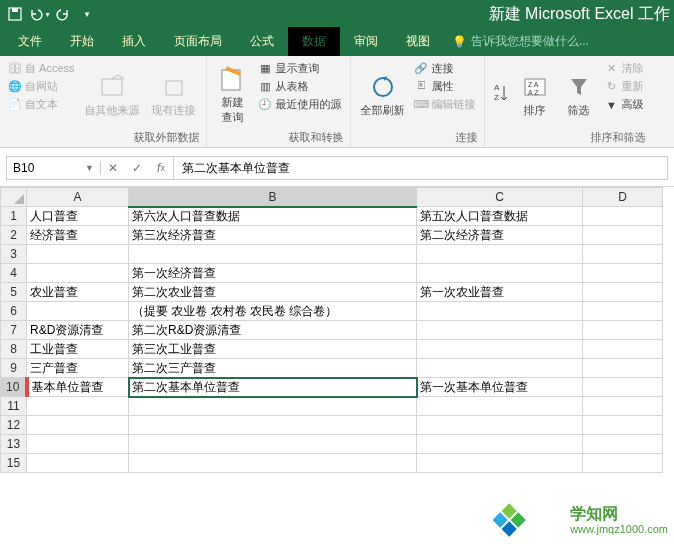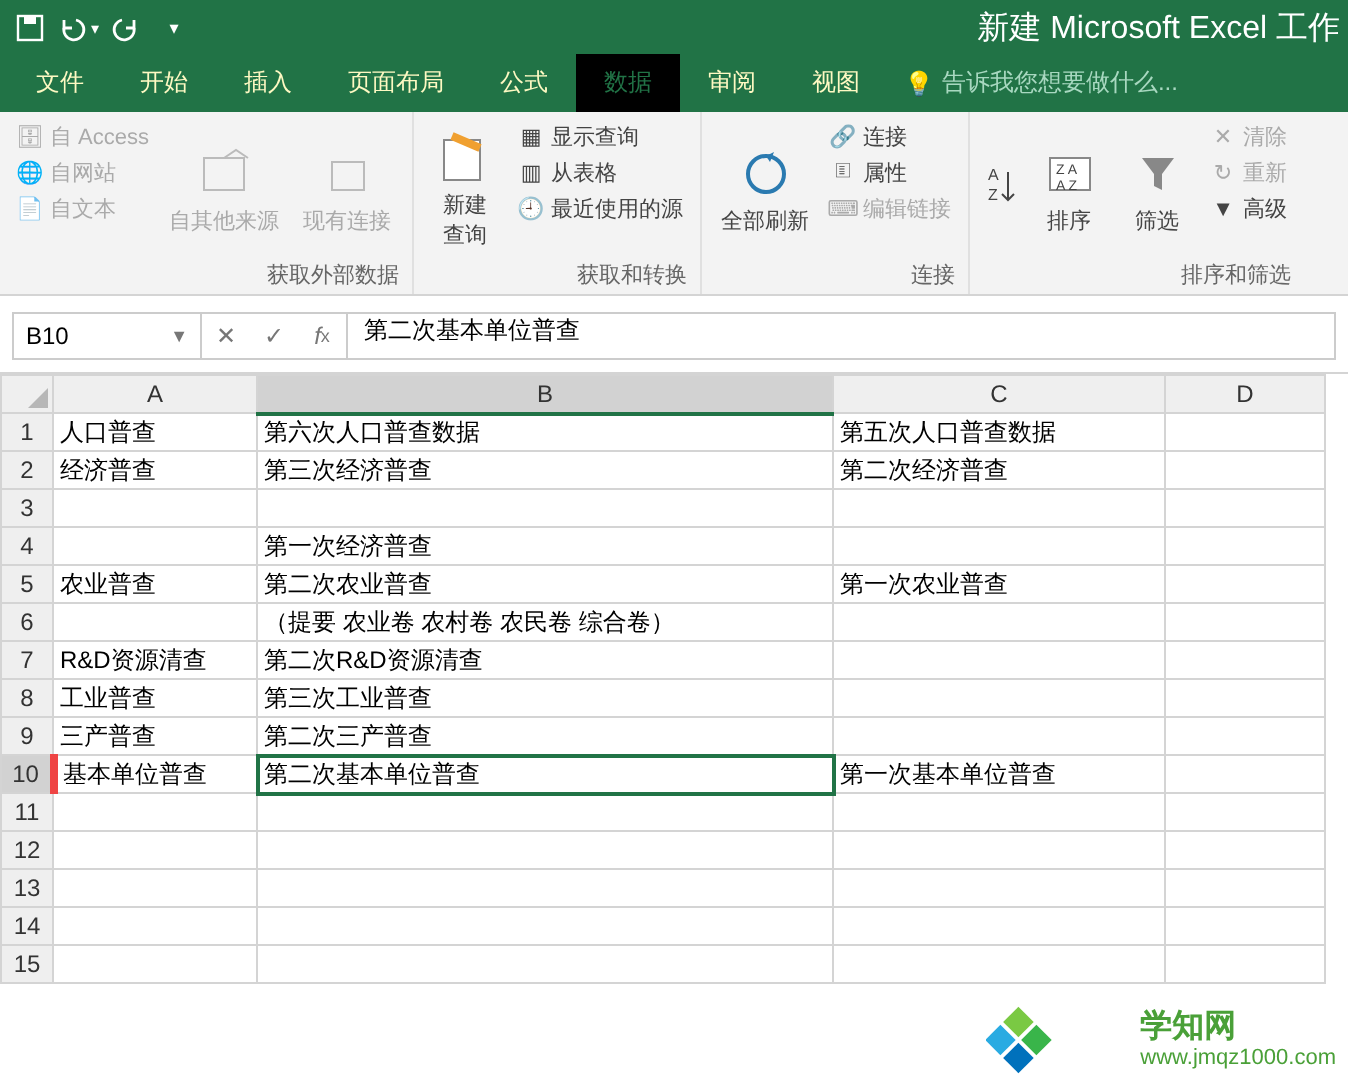--- a/index.html
+++ b/index.html
@@ -24,21 +24,21 @@
 .ribbon-group-label { font-size: 11px; color: #666; text-align: right; padding-top: 2px; }
 .rbtn { display: flex; flex-direction: column; align-items: center; justify-content: center; font-size: 11px; color: #444; cursor: pointer; padding: 2px 4px; }
 .rbtn .ico { width: 32px; height: 32px; display: flex; align-items: center; justify-content: center; }
 .rbtn-sm { display: flex; align-items: center; font-size: 11px; color: #444; cursor: pointer; padding: 1px 2px; gap: 3px; white-space: nowrap; }
 .rbtn-sm.disabled, .rbtn.disabled { color: #aaa; }
 .vstack { display: flex; flex-direction: column; gap: 1px; }
 .rbtn-sm .sico { width: 14px; height: 14px; display: inline-flex; align-items: center; justify-content: center; }
 
 
 .fbar-wrap { padding: 8px 0 6px; border-bottom: 1px solid #d4d4d4; }
-.fbar { height: 24px; display: flex; border: 1px solid #ccc; margin: 0 6px; background: #fff; }
+.fbar { height: 24px; display: flex; align-items: center; border: 1px solid #ccc; margin: 0 6px; background: #fff; }
 .name-box { width: 94px; border-right: 1px solid #ccc; padding: 0 6px; font-size: 12px; display: flex; align-items: center; justify-content: space-between; }
 .name-box .dd { color: #777; font-size: 9px; }
 .fbar-btns { display: flex; border-right: 1px solid #ccc; }
 .fbar-btn { width: 24px; height: 22px; display: flex; align-items: center; justify-content: center; color: #777; font-size: 12px; cursor: pointer; }
 .fbar-input { flex: 1; padding: 0 8px; font-size: 12px; }
 
 
 .grid-area { position: relative; }
 .grid { border-collapse: collapse; font-size: 12px; table-layout: fixed; }
 .grid th, .grid td { border: 1px solid #d4d4d4; height: 19px; overflow: hidden; white-space: nowrap; text-align: left; padding: 0 3px; }
@@ -363,27 +363,20 @@
           <td></td>
         </tr>
   <tr>
           <th class="rowh">13</th>
           <td></td>
           <td></td>
           <td></td>
           <td></td>
         </tr>
   <tr>
-          <th class="rowh">14</th>
-          <td></td>
-          <td></td>
-          <td></td>
-          <td></td>
-        </tr>
-  <tr>
           <th class="rowh">15</th>
           <td></td>
           <td></td>
           <td></td>
           <td></td>
         </tr>
 </tbody>
     </table>
 </div>
 

